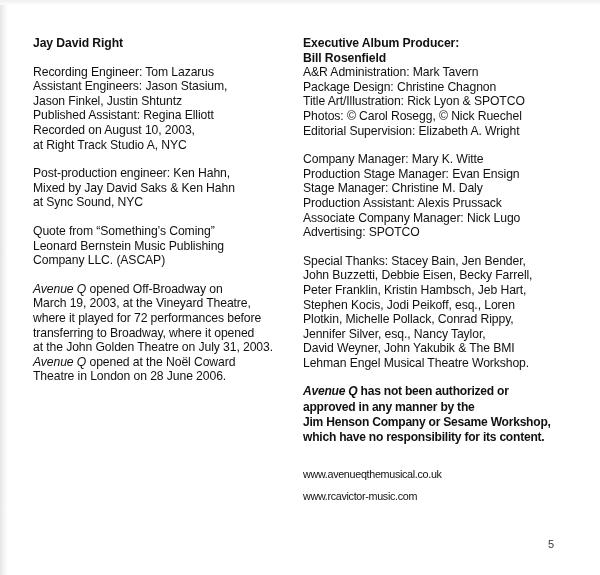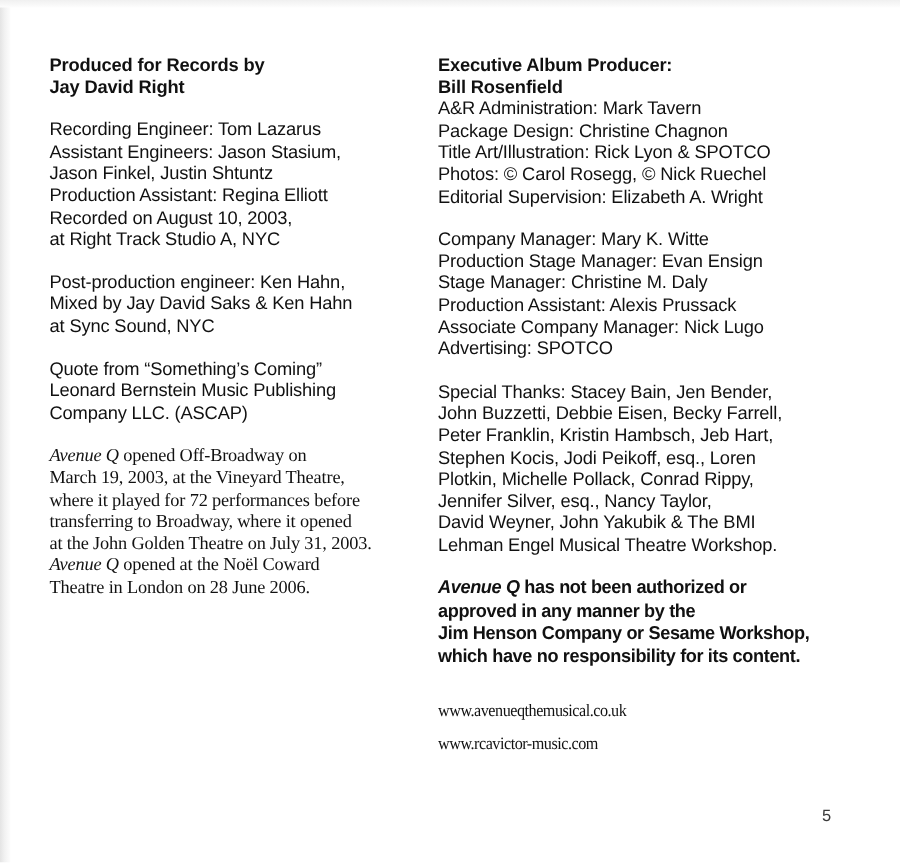--- a/index.html
+++ b/index.html
@@ -39,26 +39,26 @@
   .page {
     position: absolute;
     inset: 0;
   }
 
   .col {
     position: absolute;
     top: 36px;
   }
   .col-left  { left: 33px;  width: 245px; }
-  .col-right { left: 292px; width: 292px; }
+  .col-right { left: 303px; width: 292px; }
 
   .block {
     margin: 0 0 14px 0;
   }
-  .block:last-child { margin-bottom: 0; font-family: Liberation Serif, serif; }
+  .block:last-child { margin-bottom: 0; }
 
   .line {
     display: block;
     font-size: 12.2px;
     line-height: 14.6px;
     letter-spacing: -0.1px;
     white-space: nowrap;
   }
   .line.b   { font-weight: bold; }
 
@@ -101,29 +101,28 @@
 <body>
 
 <div class="page">
 
   <div class="scan-edge-left"></div>
   <div class="scan-edge-top"></div>
 
   <div class="col col-left">
 
     <div class="block">
-      <span class="line b">Produced for Records by</span>
       <span class="line b">Jay David Right</span>
     </div>
 
     <div class="block">
       <span class="line">Recording Engineer: Tom Lazarus</span>
       <span class="line">Assistant Engineers: Jason Stasium,</span>
       <span class="line">Jason Finkel, Justin Shtuntz</span>
-      <span class="line">Production Assistant: Regina Elliott</span>
+      <span class="line">Published Assistant: Regina Elliott</span>
       <span class="line">Recorded on August 10, 2003,</span>
       <span class="line">at Right Track Studio A, NYC</span>
     </div>
 
     <div class="block">
       <span class="line">Post-production engineer: Ken Hahn,</span>
       <span class="line">Mixed by Jay David Saks &amp; Ken Hahn</span>
       <span class="line">at Sync Sound, NYC</span>
     </div>
 

